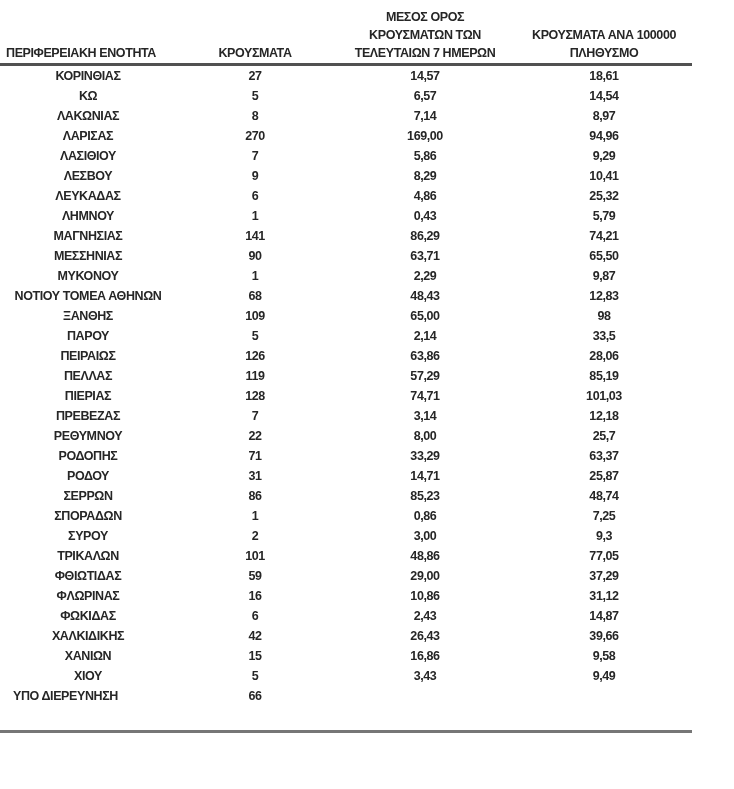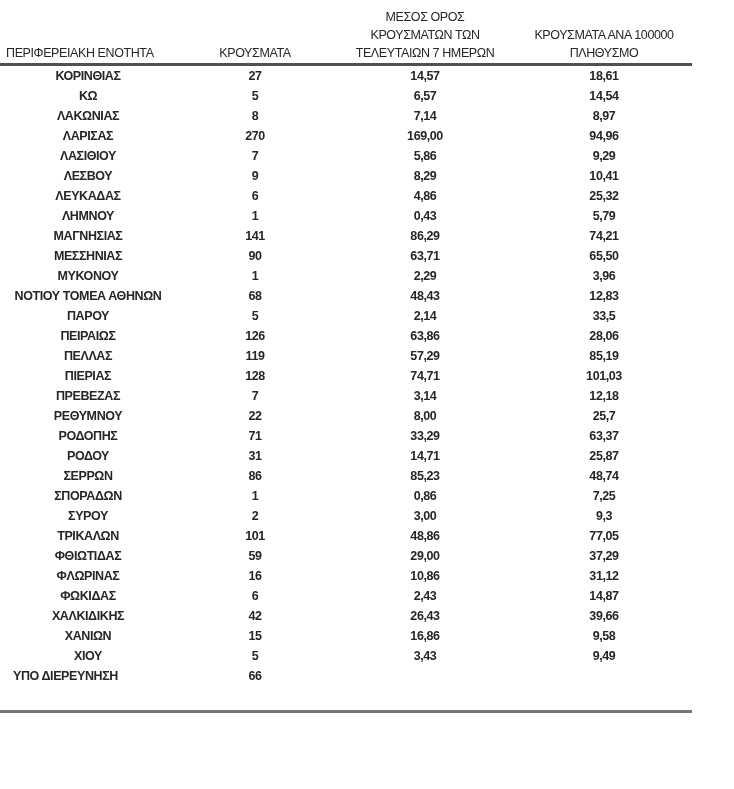--- a/index.html
+++ b/index.html
@@ -29,21 +29,21 @@
     margin: 8px 0 0 0;
   }
   table.cases thead th {
     vertical-align: bottom;
     padding: 0 0 1px 0;
     border-bottom: 3px solid #515151;
   }
   .hl {
     line-height: 18px;
     font-size: 12.5px;
-    font-weight: normal;
+    font-weight: bold;
     color: #262626;
     letter-spacing: -0.4px;
     text-align: center;
     white-space: nowrap;
   }
   th.col-left .hl {
     text-align: left;
     padding-left: 6px;
   }
   table.cases tbody td {
@@ -158,27 +158,33 @@
         <tr>
           <td>ΜΕΣΣΗΝΙΑΣ</td>
           <td>90</td>
           <td>63,71</td>
           <td>65,50</td>
         </tr>
         <tr>
           <td>ΜΥΚΟΝΟΥ</td>
           <td>1</td>
           <td>2,29</td>
-          <td>3,96</td>
+          <td>9,87</td>
         </tr>
         <tr>
           <td>ΝΟΤΙΟΥ ΤΟΜΕΑ ΑΘΗΝΩΝ</td>
           <td>68</td>
           <td>48,43</td>
           <td>12,83</td>
+        </tr>
+        <tr>
+          <td>ΞΑΝΘΗΣ</td>
+          <td>109</td>
+          <td>65,00</td>
+          <td>98</td>
         </tr>
         <tr>
           <td>ΠΑΡΟΥ</td>
           <td>5</td>
           <td>2,14</td>
           <td>33,5</td>
         </tr>
         <tr>
           <td>ΠΕΙΡΑΙΩΣ</td>
           <td>126</td>

